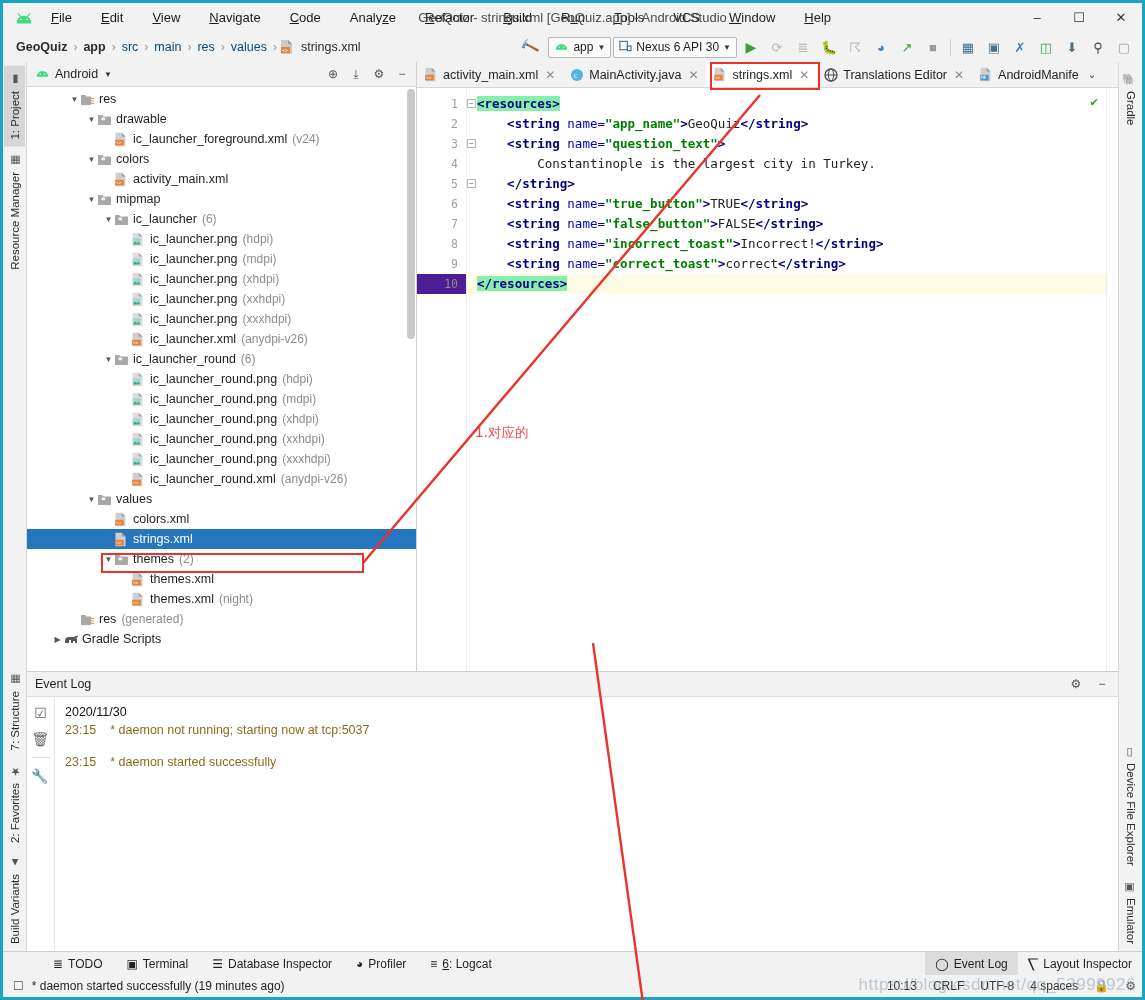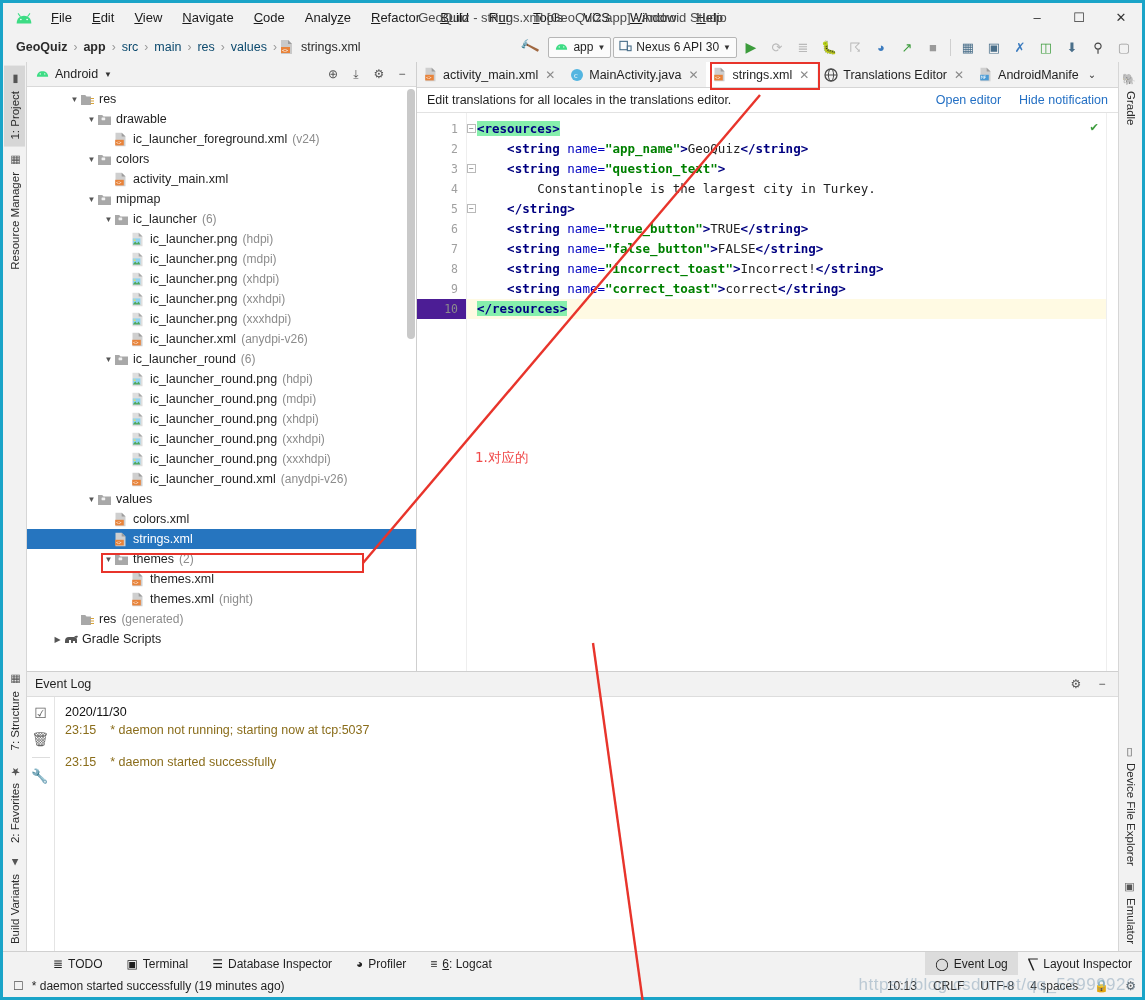--- a/index.html
+++ b/index.html
@@ -18,21 +18,21 @@
     display:flex; flex-direction:column;
   }
 
   
   .titlebar {
     height:29px; background:#f2f2f2; display:flex; align-items:center;
     position:relative; flex:none;
   }
   .android-logo { width:22px; height:14px; margin:0 8px 0 10px; position:relative; flex:none;}
   .android-logo svg{display:block}
-  .menubar { display:flex; align-items:center; gap:4px; }
+  .menubar { display:flex; align-items:center; gap:13px; }
   .menu-item {
     padding:2px 8px; font-size:13px; color:#1b1b1b; cursor:default; white-space:nowrap;
   }
   .menu-item u { text-decoration:underline; }
   .win-title {
     position:absolute; left:0; right:0; text-align:center;
     font-size:13px; color:#4a4a4a; pointer-events:none;
   }
   .win-btns { margin-left:auto; display:flex; align-items:center; height:29px; z-index:3;}
   .win-btn { width:42px; height:29px; display:flex; align-items:center; justify-content:center; color:#333; font-size:13px;}
@@ -735,27 +735,20 @@
                     <path d="M7.7 .8 l3.8 3.8 h-3.8 Z" fill="#9d9d9d"></path>
                     <rect x="1.2" y="7.8" width="8.6" height="5.6" fill="#4a9ad4"></rect>
                     <text x="1.9" y="12.3" font-size="4.4" fill="#fff" font-family="monospace">MF</text>
                   </svg>
                 </span>
                 <span>AndroidManife</span>
                 <span class="more">⌄</span>
               </div>
             </div>
 
-          <div class="notif-bar">
-            <span>Edit translations for all locales in the translations editor.</span>
-            <span class="links">
-              <a href="#">Open editor</a>
-              <a href="#">Hide notification</a>
-            </span>
-          </div>
 
           <div class="code-wrap">
             <div class="gutter" id="gutter">
                 <div class="gnum">1<span class="fold">−</span></div>
                 <div class="gnum">2</div>
                 <div class="gnum">3<span class="fold">−</span></div>
                 <div class="gnum">4</div>
                 <div class="gnum">5<span class="fold">−</span></div>
                 <div class="gnum">6</div>
                 <div class="gnum">7</div>

